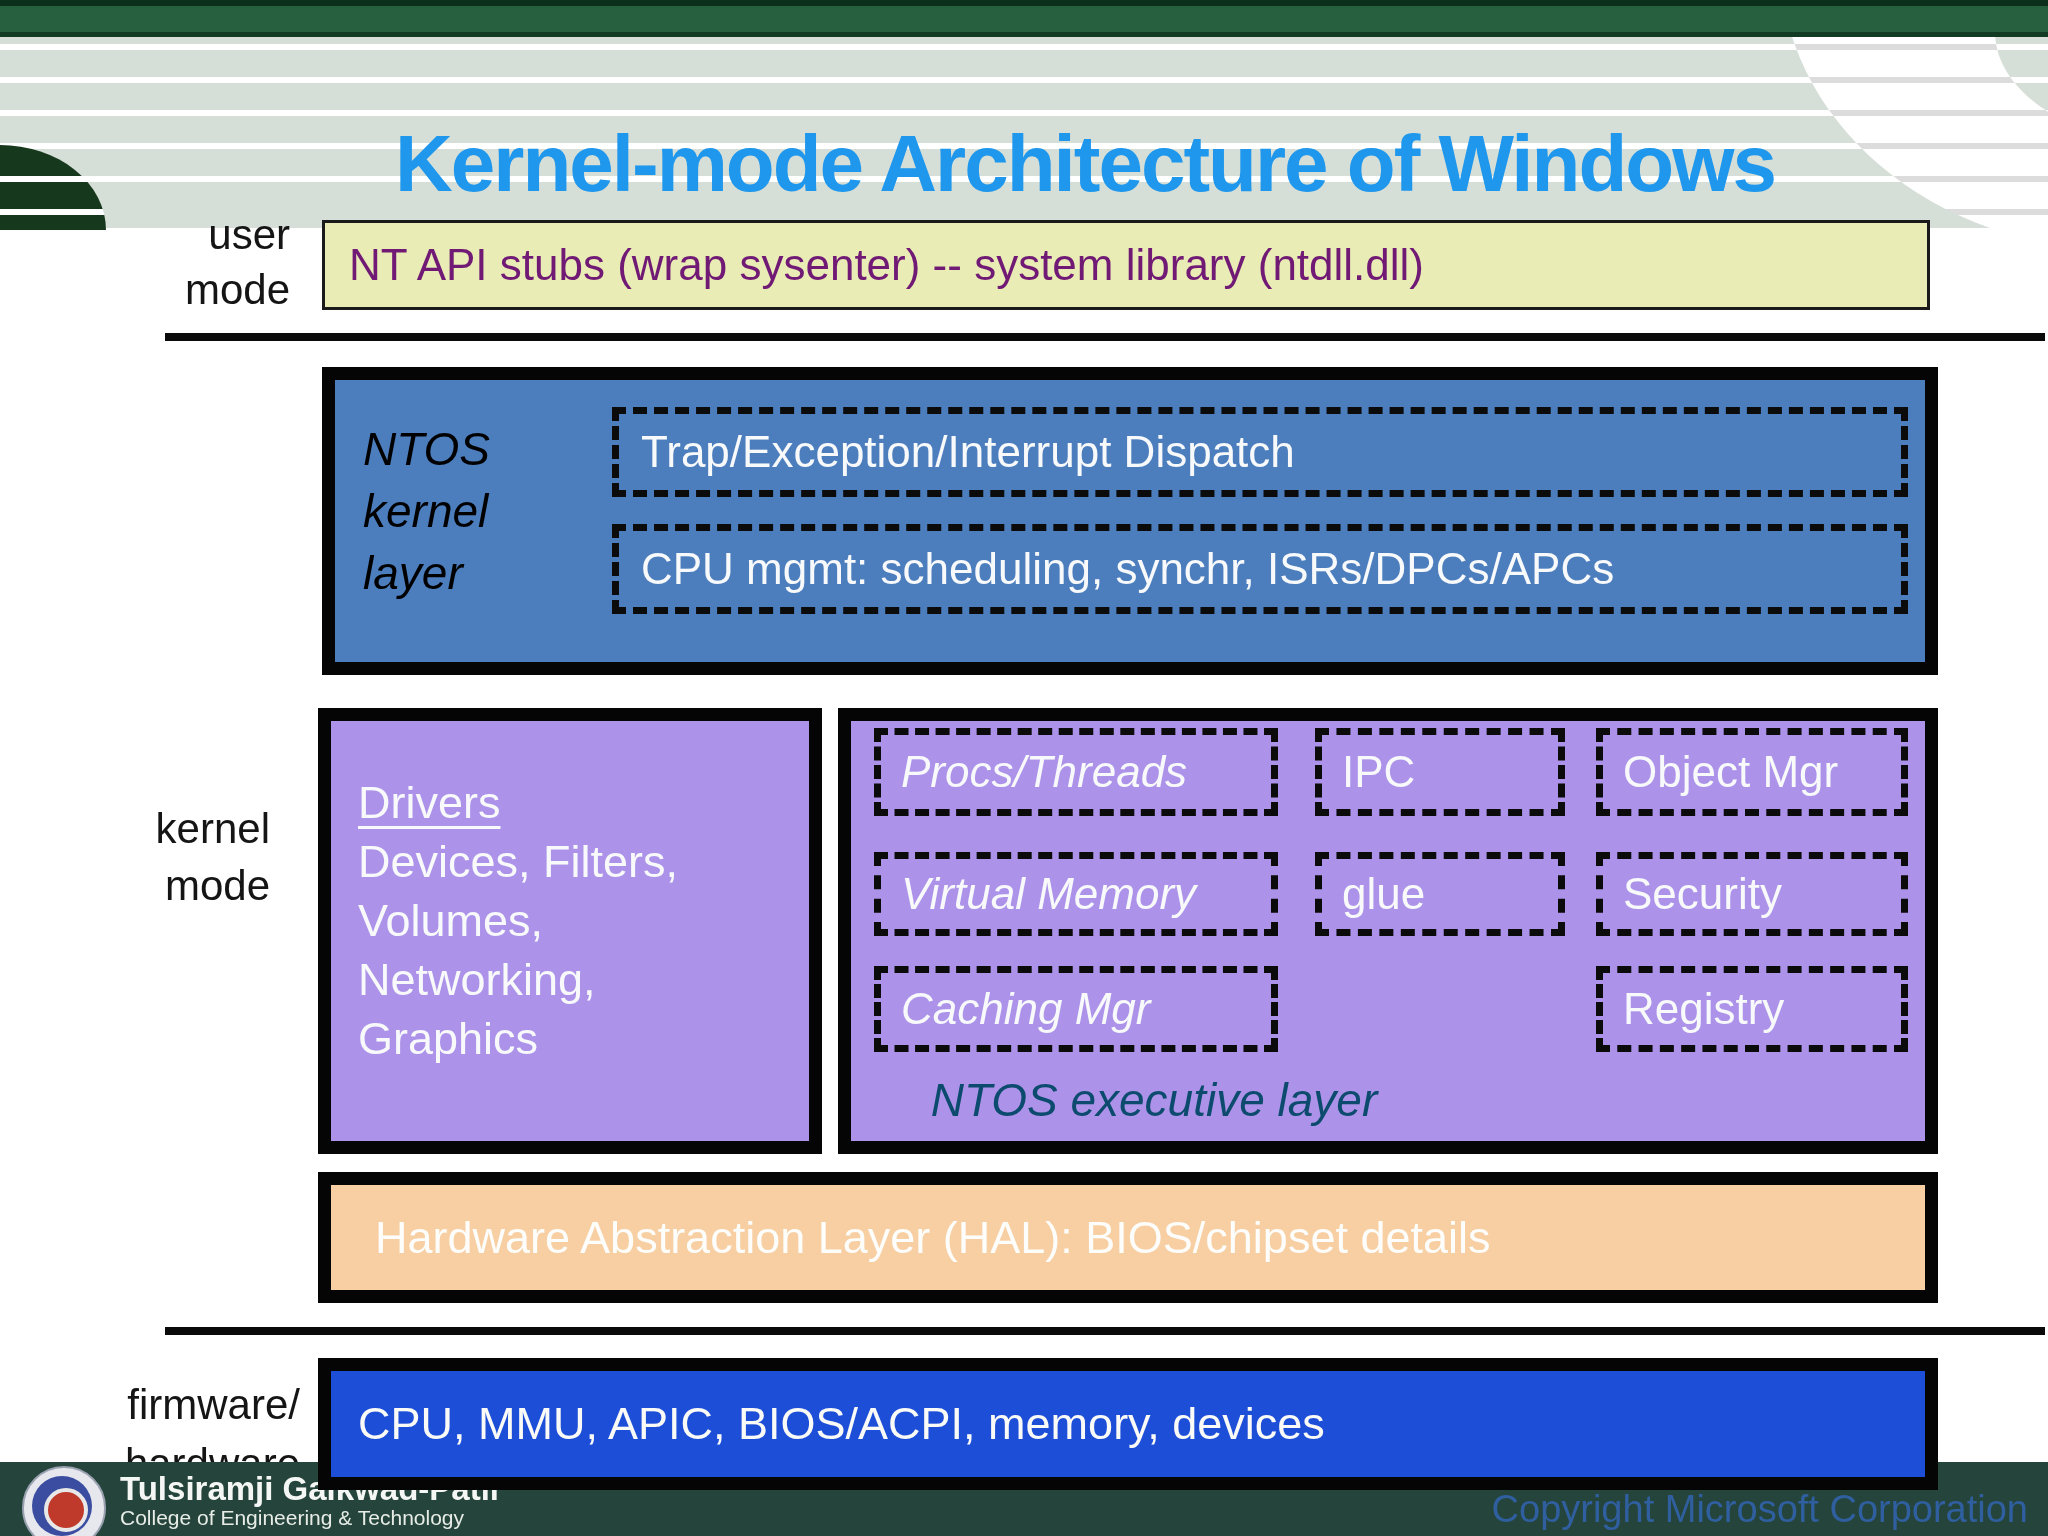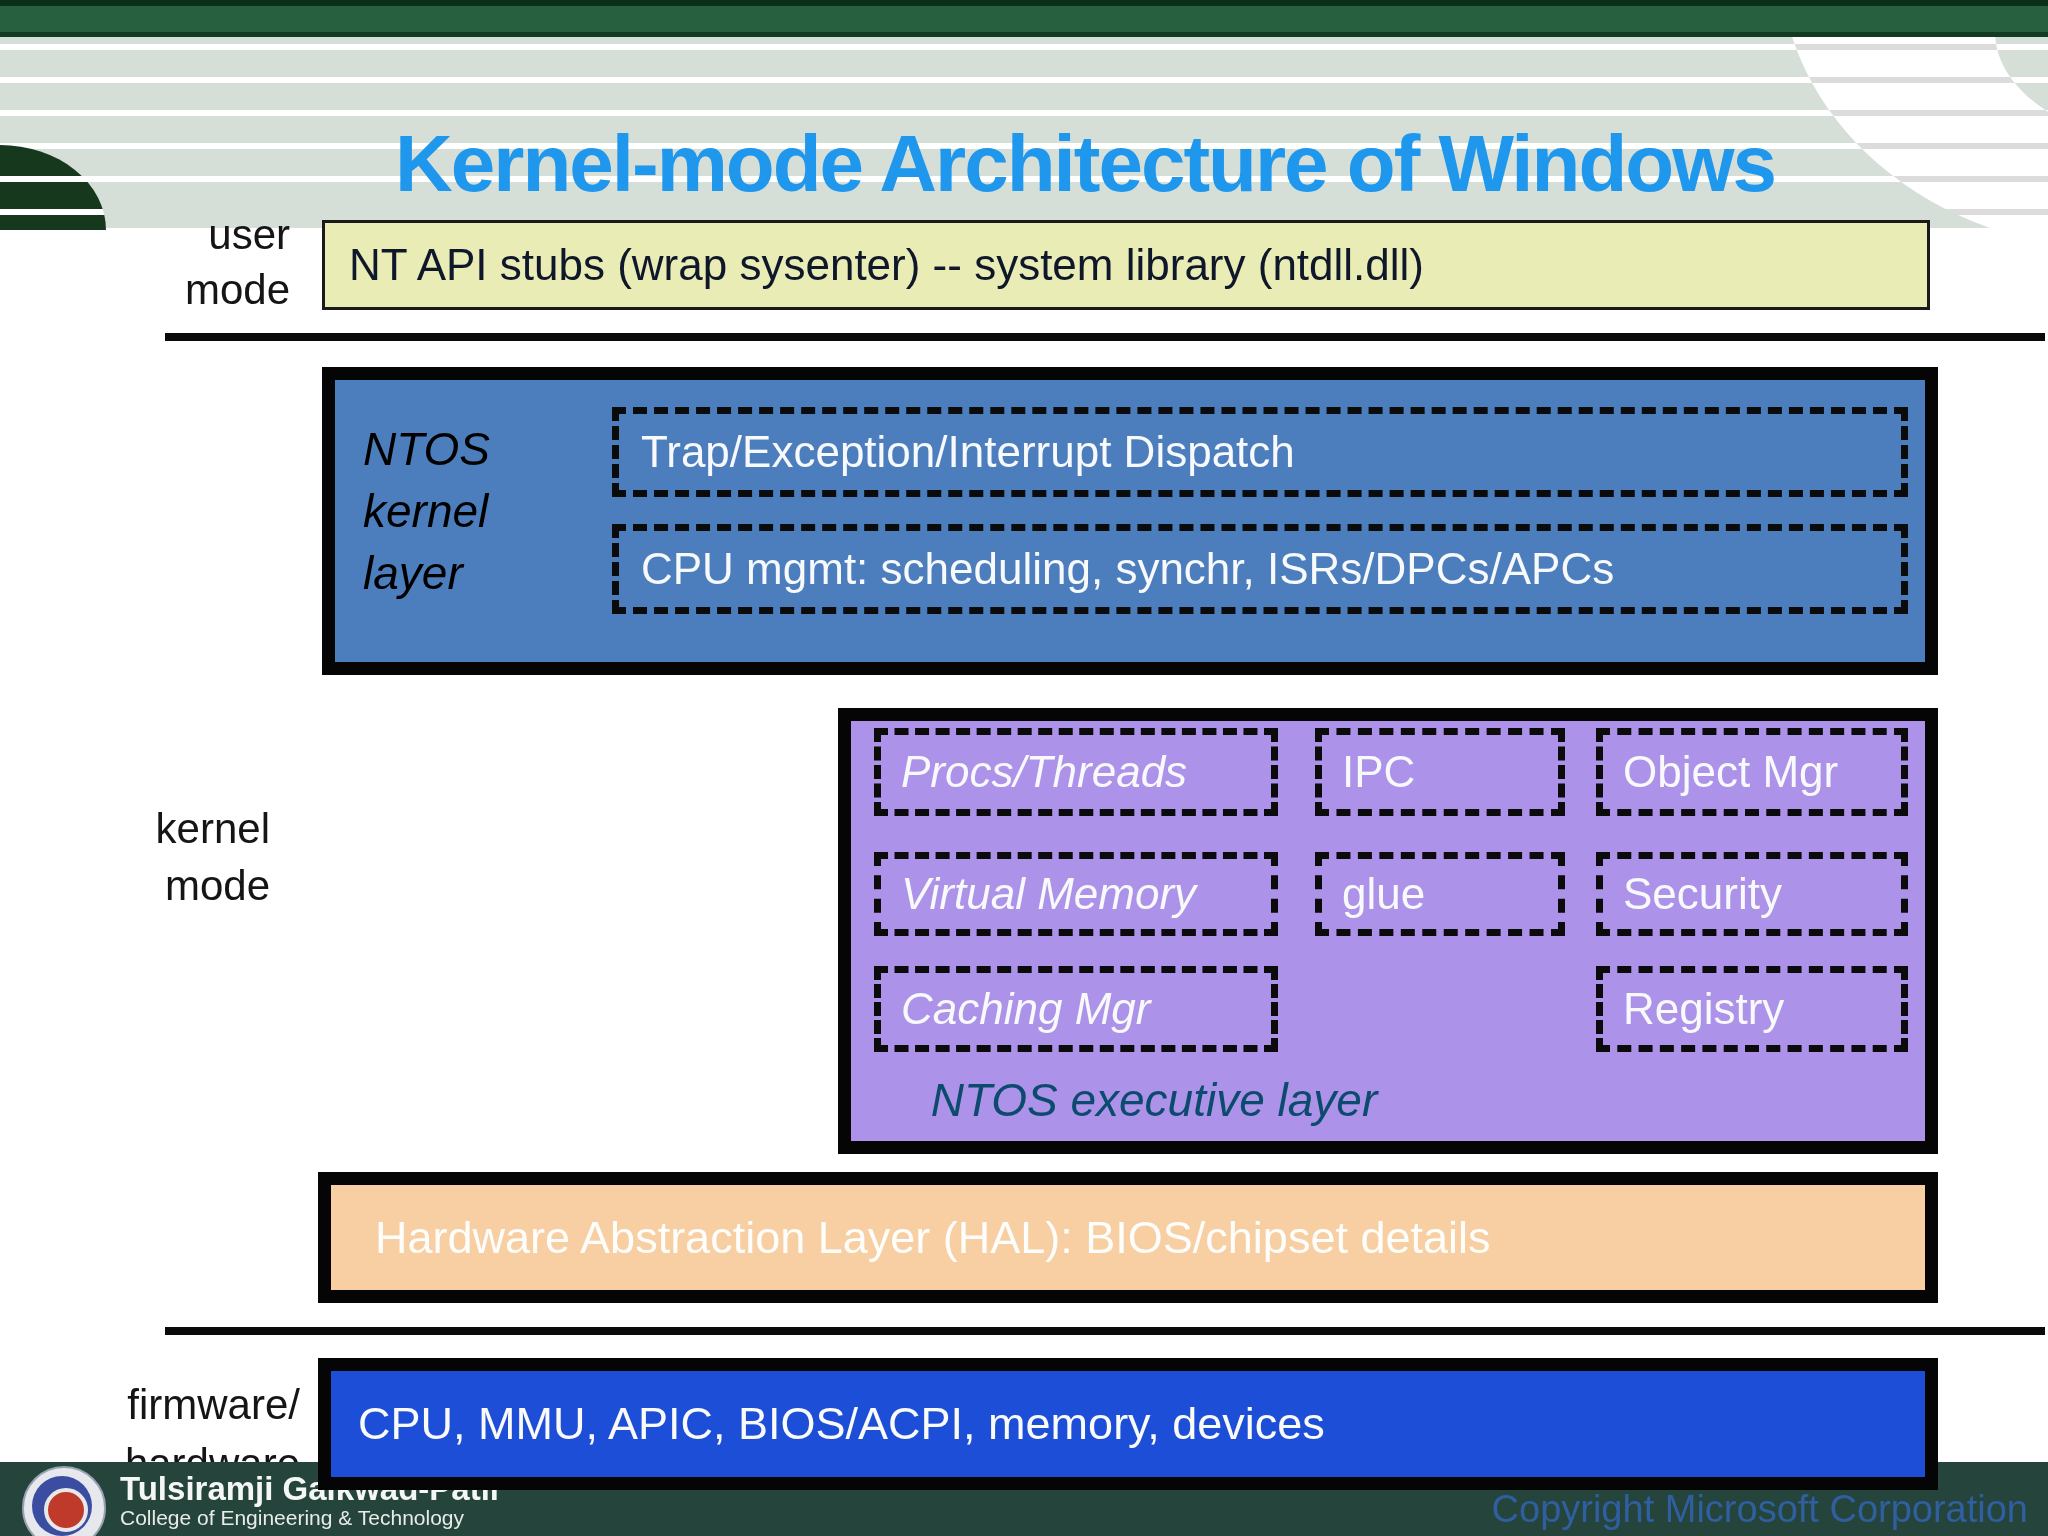--- a/index.html
+++ b/index.html
@@ -31,21 +31,21 @@
   .lbl-user{left:60px;top:207px;width:230px;}
   .lbl-kernel{left:60px;top:800px;width:210px;line-height:57px;}
   .lbl-firmware{left:40px;top:1343px;width:260px;line-height:59px;margin-top:32px;}
   
   .hline{position:absolute;left:165px;width:1880px;height:8px;background:#0A0A0A;}
   .hline1{top:333px;}
   .hline2{top:1327px;}
   
   .box{position:absolute;box-sizing:border-box;}
   .ntapi{left:322px;top:220px;width:1608px;height:90px;background:#E9ECB4;border:3px solid #1a1a1a;
-    display:flex;align-items:center;padding-left:24px;color:#0f172a;font-size:44px;}
+    display:flex;align-items:center;padding-left:24px;color:#701a75;font-size:44px;}
   .bigbox{border:13px solid #050505;}
   .ntos{left:322px;top:367px;width:1616px;height:308px;background:#4C7EBE;}
   .ntos-label{position:absolute;left:28px;top:38px;color:#000000;font-size:46px;font-style:italic;line-height:62px;}
   .dashed{position:absolute;border:7px dashed #0B0B0B;box-sizing:border-box;
     display:flex;align-items:center;color:#F8F9FB;font-size:44px;padding-left:22px;}
   .trap{left:277px;top:27px;width:1296px;height:90px;}
   .cpu{left:277px;top:144px;width:1296px;height:90px;}
   .drivers{left:318px;top:708px;width:504px;height:446px;background:#AC93E9;color:#F8F9FB;}
   .drivers-text{position:absolute;left:27px;top:52px;font-size:45px;line-height:59px;}
   .drivers-text .hd{text-decoration:underline;text-underline-offset:8px;text-decoration-thickness:3px;}
@@ -116,20 +116,29 @@
   <div class="box bigbox ntos">
     <div class="ntos-label">
       <div>NTOS</div>
       <div>kernel</div>
       <div>layer</div>
     </div>
     <div class="dashed trap nw">Trap/Exception/Interrupt Dispatch</div>
     <div class="dashed cpu nw">CPU mgmt:  scheduling, synchr, ISRs/DPCs/APCs</div>
   </div>
 
+  <div class="box bigbox drivers">
+    <div class="drivers-text">
+      <div class="hd">Drivers</div>
+      <div>Devices, Filters,</div>
+      <div>Volumes,</div>
+      <div>Networking,</div>
+      <div>Graphics</div>
+    </div>
+  </div>
 
   <div class="box bigbox exec">
     <div class="dashed cell c1 r1 nw">Procs/Threads</div>
     <div class="dashed cell c2 r1 nw">IPC</div>
     <div class="dashed cell c3 r1 nw">Object Mgr</div>
     <div class="dashed cell c1 r2 nw">Virtual Memory</div>
     <div class="dashed cell c2 r2 nw">glue</div>
     <div class="dashed cell c3 r2 nw">Security</div>
     <div class="dashed cell c1 r3 nw">Caching Mgr</div>
     <div class="dashed cell c3 r3 nw">Registry</div>

